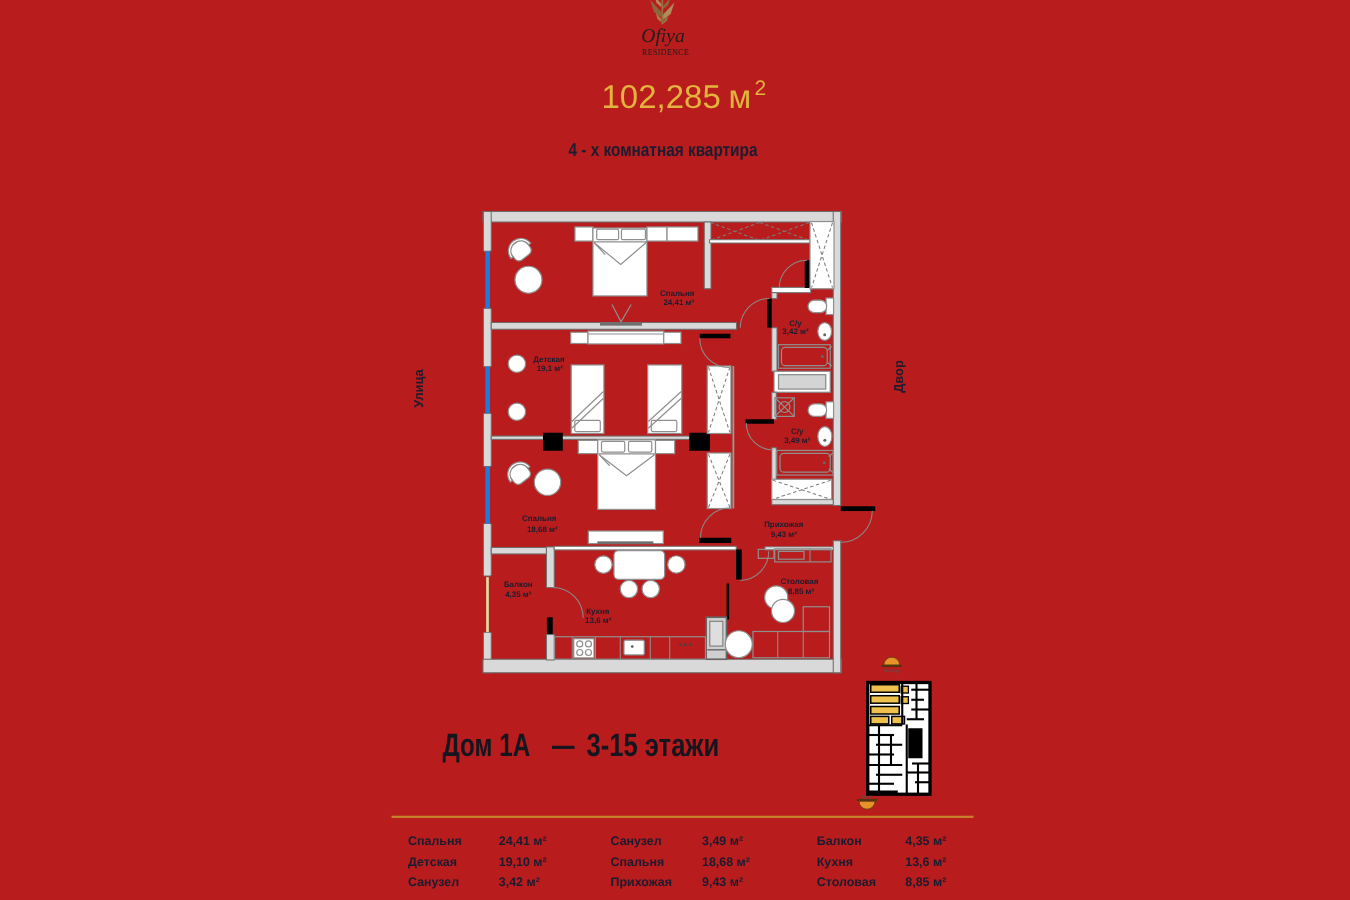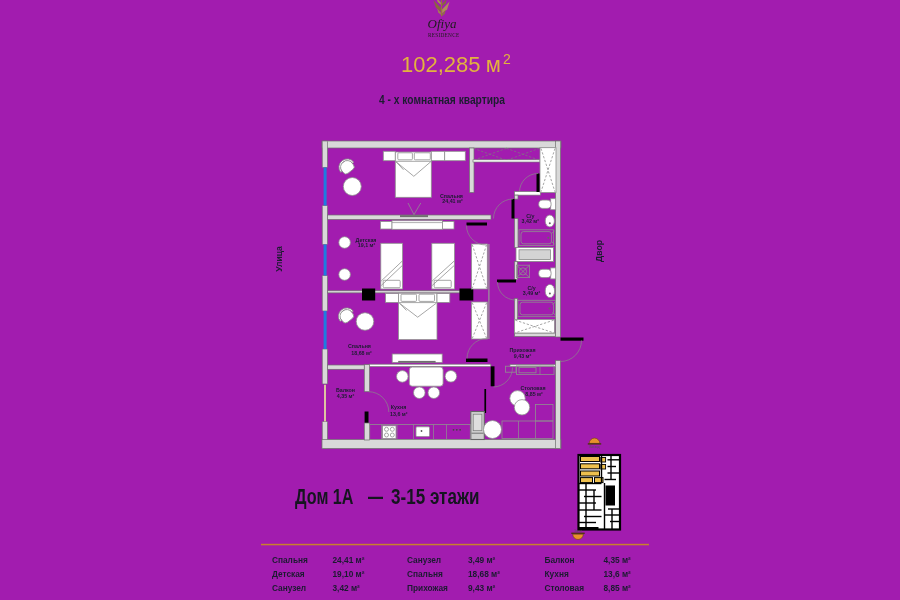--- a/index.html
+++ b/index.html
@@ -1,15 +1,15 @@
 <!DOCTYPE html>
 <html><head><meta charset="utf-8">
 <style>
 html,body{margin:0;padding:0;background:#fff;}
-#page{position:relative;width:900px;height:600px;background:#a21caf;overflow:hidden;font-family:"Liberation Sans",sans-serif;}
+#page{position:relative;width:900px;height:600px;background:#b91c1c;overflow:hidden;font-family:"Liberation Sans",sans-serif;}
 </style></head>
 <body>
 <div id="page">
 <svg width="900" height="600" viewBox="0 0 900 600" style="position:absolute;top:0;left:0">
 <style>
 .w{fill:#d9d9d9;stroke:#6e6e6e;stroke-width:0.7}
 .wt{fill:#fff;stroke:#787878;stroke-width:0.7}
 .f{fill:#fff;stroke:#8f8f8f;stroke-width:0.8}
 .fn{fill:none;stroke:#8f8f8f;stroke-width:0.8}
 .k{fill:#000;stroke:none}

